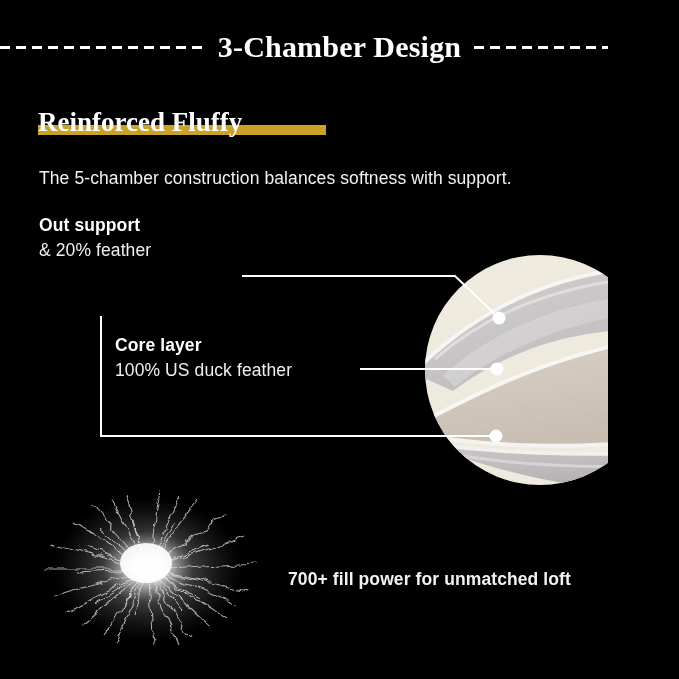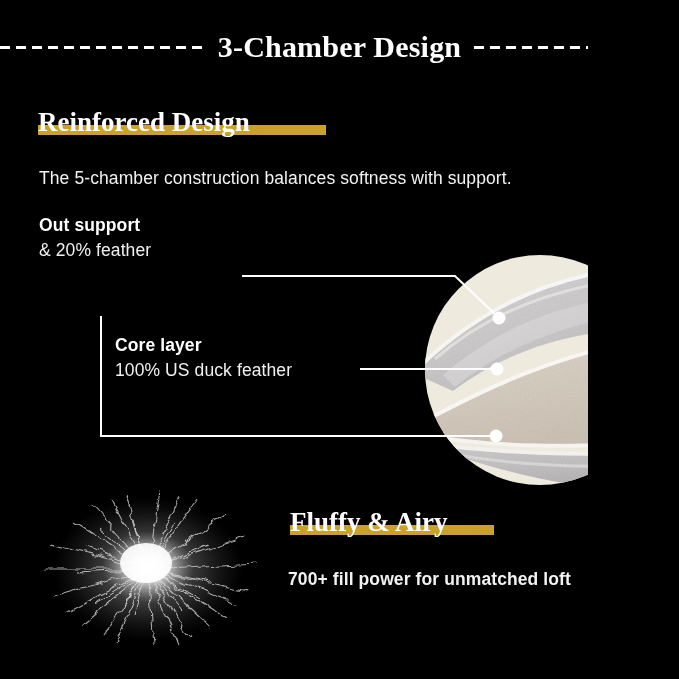--- a/index.html
+++ b/index.html
@@ -7,20 +7,21 @@
     padding: 0;
     background: #000000;
   }
   #page {
     position: relative;
     width: 588px;
     height: 679px;
     background: #000000;
     overflow: hidden;
     font-family: "Liberation Sans", sans-serif;
+    padding-left: 20px;
     -webkit-font-smoothing: antialiased;
   }
 
   
   .title-row {
     position: absolute;
     left: 0;
     top: 26px;
     width: 679px;
     height: 42px;
@@ -155,21 +156,21 @@
 <div id="page">
 
   <div class="title-row">
     <div class="dash-rule"></div>
     <div class="main-title">3-Chamber Design</div>
     <div class="dash-rule"></div>
   </div>
 
   <div class="gold-heading" id="heading-comfort">
     <span class="gold-bar"></span>
-    <span class="gold-text">Reinforced Design</span>
+    <span class="gold-text">Reinforced Fluffy</span>
   </div>
 
   <div class="body-text" id="comfort-desc">The 5-chamber construction balances softness with support.</div>
 
   <div class="callout" id="callout-outer">
     <div class="callout-title">Out support</div>
     <div class="callout-body">&amp; 20% feather</div>
   </div>
 
   <div class="callout" id="callout-core">
@@ -233,24 +234,20 @@
     <path d="M 242,276 L 455,276 L 498,317" fill="none" stroke="#ffffff" stroke-width="2"></path>
     <circle cx="499" cy="318" r="6.5" fill="#ffffff"></circle>
 
     <path d="M 360,369 L 492,369" fill="none" stroke="#ffffff" stroke-width="2"></path>
     <circle cx="497" cy="369" r="6.5" fill="#ffffff"></circle>
 
     <path d="M 101,316 L 101,436 L 490,436" fill="none" stroke="#ffffff" stroke-width="2"></path>
     <circle cx="496" cy="436" r="6.5" fill="#ffffff"></circle>
   </svg>
 
-  <div class="gold-heading" id="heading-fluffy">
-    <span class="gold-bar"></span>
-    <span class="gold-text">Fluffy &amp; Airy</span>
-  </div>
 
   <div class="body-text" id="fluffy-desc">
     <div>700+ fill power for unmatched loft</div>
   </div>
 
   <div class="down-cluster">
     <svg width="240" height="165" viewBox="0 0 240 165" xmlns="http://www.w3.org/2000/svg">
       <defs>
         <radialGradient id="core" cx="0.5" cy="0.5" r="0.5">
           <stop offset="0%" stop-color="#ffffff" stop-opacity="0.98"></stop>

